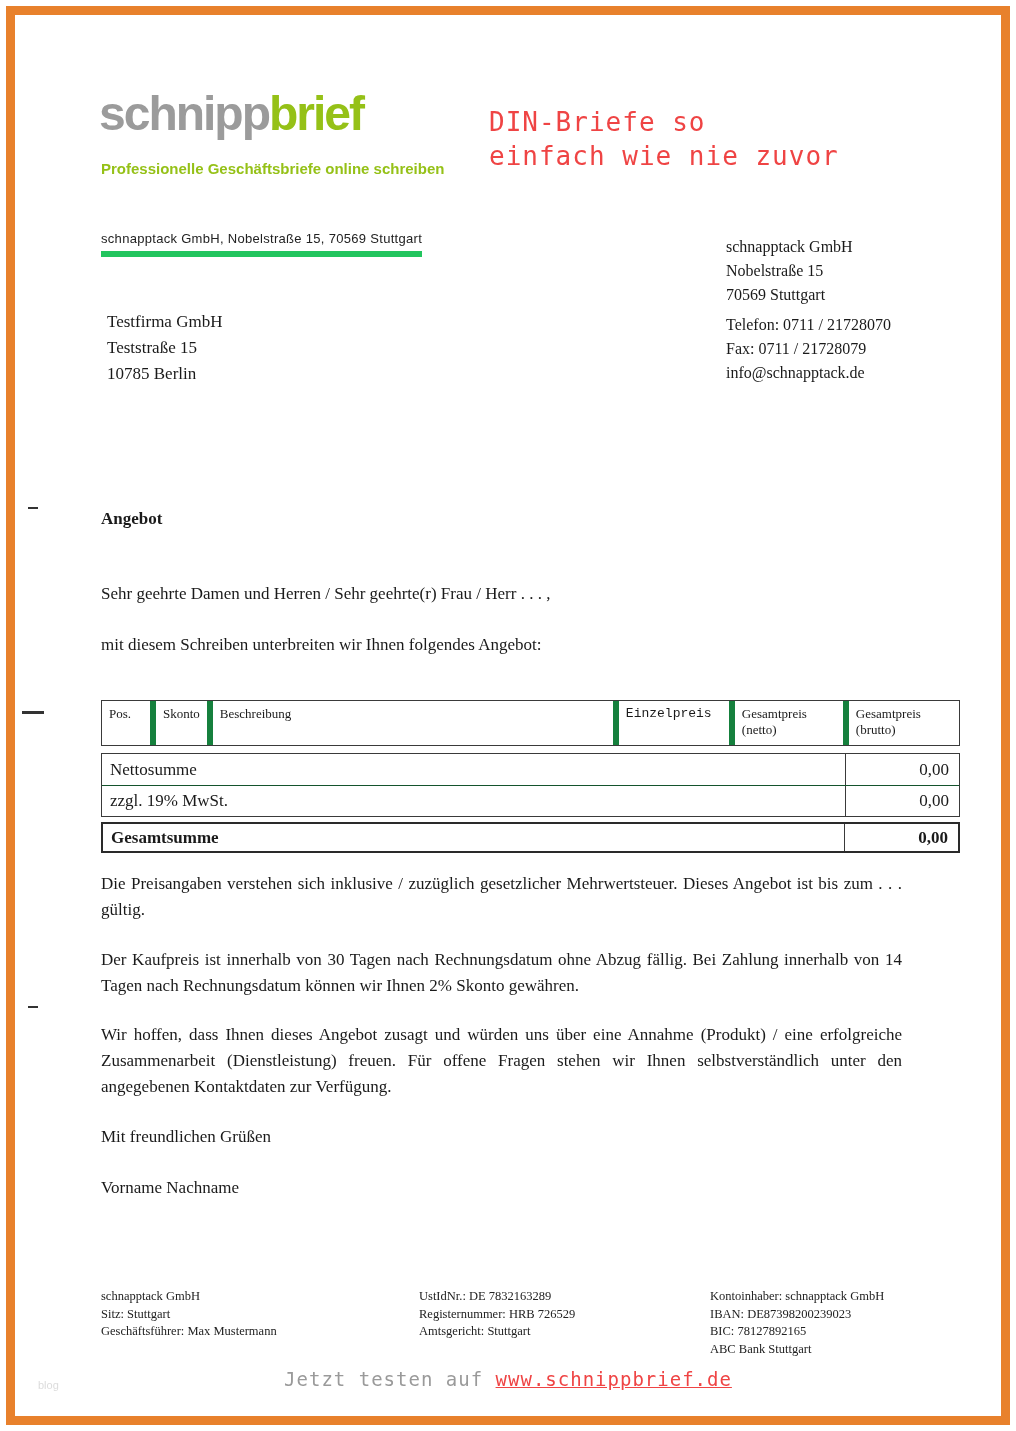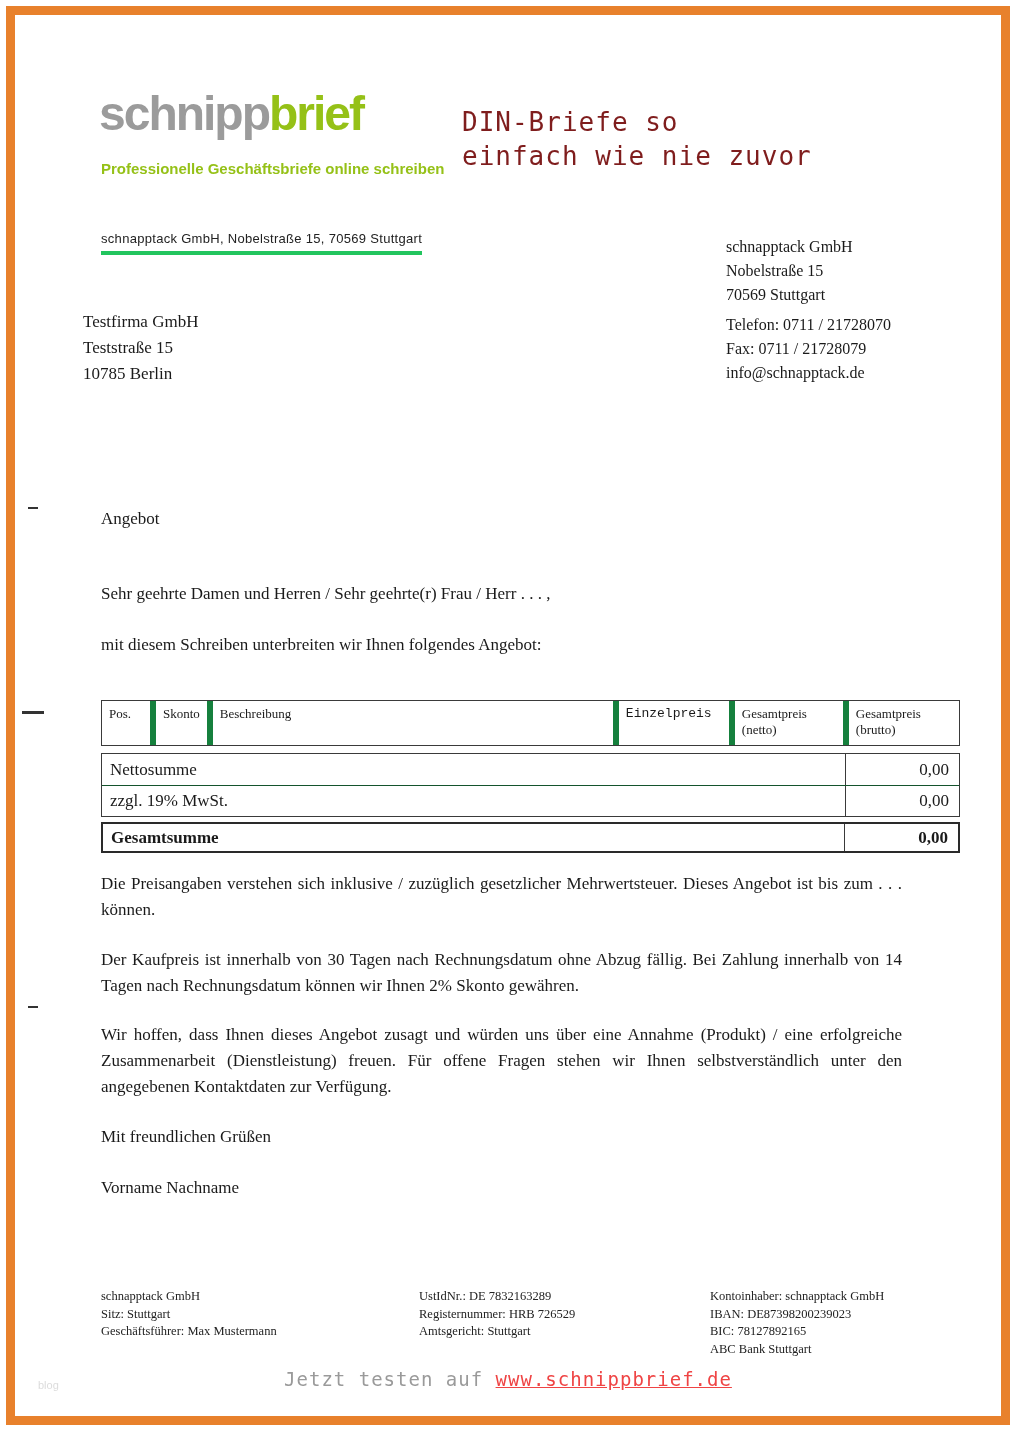--- a/index.html
+++ b/index.html
@@ -5,37 +5,37 @@
   * { margin:0; padding:0; box-sizing:border-box; }
   body { background:#fff; font-family:"Liberation Serif", serif; color:#1a1a1a; }
   .page { position:relative; width:1016px; height:1431px; background:#fff; overflow:hidden; }
   .frame { position:absolute; left:6px; top:6px; right:6px; bottom:6px; border:9px solid #E8812C; pointer-events:none; }
 
   
   .logo { position:absolute; left:99px; top:88px; font-family:"Liberation Sans", sans-serif; font-weight:bold; font-size:48px; letter-spacing:-2px; line-height:1.1; }
   .logo-gray { color:#9B9B9B;margin-top:16px; }
   .logo-green { color:#95C117; }
   .tagline { position:absolute; left:101px; top:160px; font-family:"Liberation Sans", sans-serif; font-weight:bold; font-size:15px; color:#95C117; }
-  .slogan { position:absolute; left:462px; top:105px; font-family:"DejaVu Sans Mono", monospace; font-size:26px; line-height:34px; color:#7f1d1d; letter-spacing:1px; }
+  .slogan { position:absolute; left:489px; top:105px; font-family:"DejaVu Sans Mono", monospace; font-size:26px; line-height:34px; color:#ef4444; letter-spacing:1px; }
 
   
   .sender-line { position:absolute; left:101px; top:231px; font-family:"Liberation Sans", sans-serif; font-size:13px; color:#222; letter-spacing:.3px; }
-  .sender-line span { display:inline-block; padding-bottom:5px; border-bottom:4px solid #22c55e; }
-  .recipient { position:absolute; left:83px; top:309px; font-size:17px; line-height:26px; }
+  .sender-line span { display:inline-block; padding-bottom:5px; border-bottom:6px solid #22c55e; }
+  .recipient { position:absolute; left:107px; top:309px; font-size:17px; line-height:26px; }
   .company { position:absolute; left:726px; top:235px; font-size:16px; line-height:24px; }
   .company .contact { margin-top:6px; }
 
   
   .fold { position:absolute; background:#333; }
   .fold.m1 { left:28px; top:507px; width:10px; height:2px; }
   .fold.m2 { left:22px; top:711px; width:22px; height:3px; }
   .fold.m3 { left:28px; top:1006px; width:10px; height:2px; }
 
   
-  .subject { position:absolute; left:101px; top:509px; font-size:17px; font-weight:normal; }
+  .subject { position:absolute; left:101px; top:509px; font-size:17px; font-weight:bold; }
   .salutation { position:absolute; left:101px; top:584px; font-size:17px; }
   .intro { position:absolute; left:101px; top:635px; font-size:17px; }
   .para { position:absolute; left:101px; width:801px; font-size:17px; line-height:26px; text-align:justify; }
   .p1 { top:871px; } .p2 { top:947px; } .p3 { top:1022px; }
   .closing { position:absolute; left:101px; top:1127px; font-size:17px; }
   .signature { position:absolute; left:101px; top:1178px; font-size:17px; }
 
   
   .offer-table { position:absolute; left:101px; top:700px; width:859px; }
   .thead { display:flex; border:1px solid #3A3A3A; height:46px; font-size:13px; }
@@ -124,21 +124,21 @@
       </div>
     </div>
     <div class="tbody total">
       <div class="trow">
         <div class="lbl">Gesamtsumme</div>
         <div class="val">0,00</div>
       </div>
     </div>
   </div>
 
-  <div class="para p1">Die Preisangaben verstehen sich inklusive / zuzüglich gesetzlicher Mehrwertsteuer. Dieses Angebot ist bis zum . . . können.</div>
+  <div class="para p1">Die Preisangaben verstehen sich inklusive / zuzüglich gesetzlicher Mehrwertsteuer. Dieses Angebot ist bis zum . . . gültig.</div>
   <div class="para p2">Der Kaufpreis ist innerhalb von 30 Tagen nach Rechnungsdatum ohne Abzug fällig. Bei Zahlung innerhalb von 14 Tagen nach Rechnungsdatum können wir Ihnen 2% Skonto gewähren.</div>
   <div class="para p3">Wir hoffen, dass Ihnen dieses Angebot zusagt und würden uns über eine Annahme (Produkt) / eine erfolgreiche Zusammenarbeit (Dienstleistung) freuen. Für offene Fragen stehen wir Ihnen selbstverständlich unter den angegebenen Kontaktdaten zur Verfügung.</div>
   <div class="closing">Mit freundlichen Grüßen</div>
   <div class="signature">Vorname Nachname</div>
 
   <div class="footer-col fc1">
     <div>schnapptack GmbH</div>
     <div>Sitz: Stuttgart</div>
     <div>Geschäftsführer: Max Mustermann</div>
   </div>

